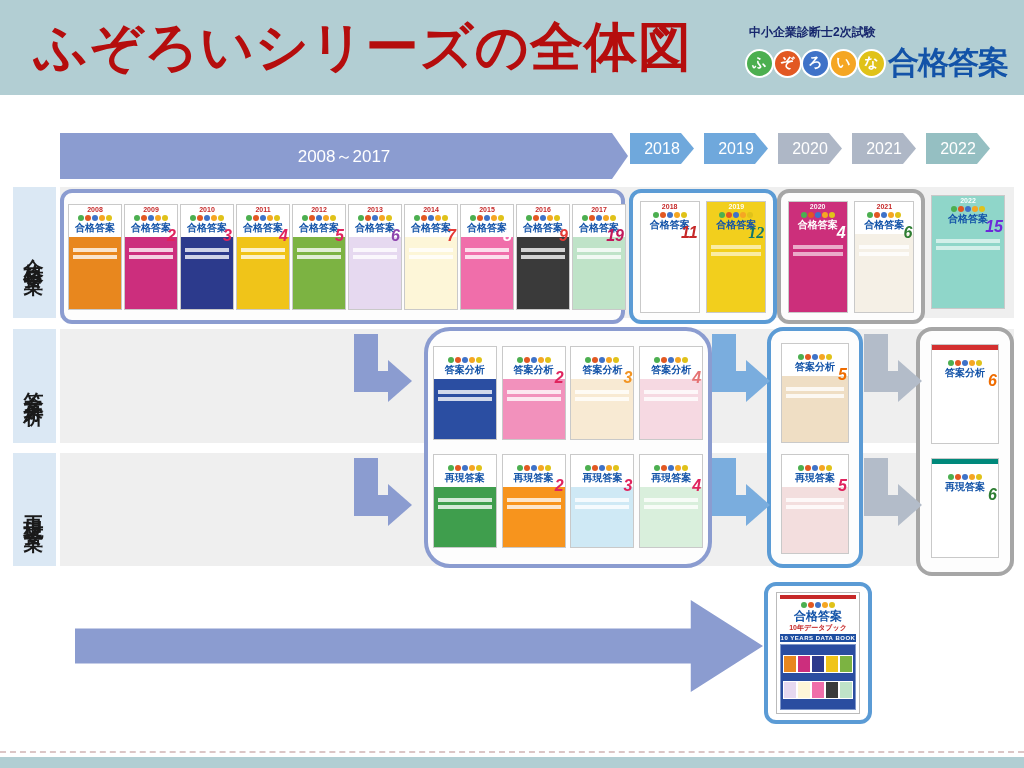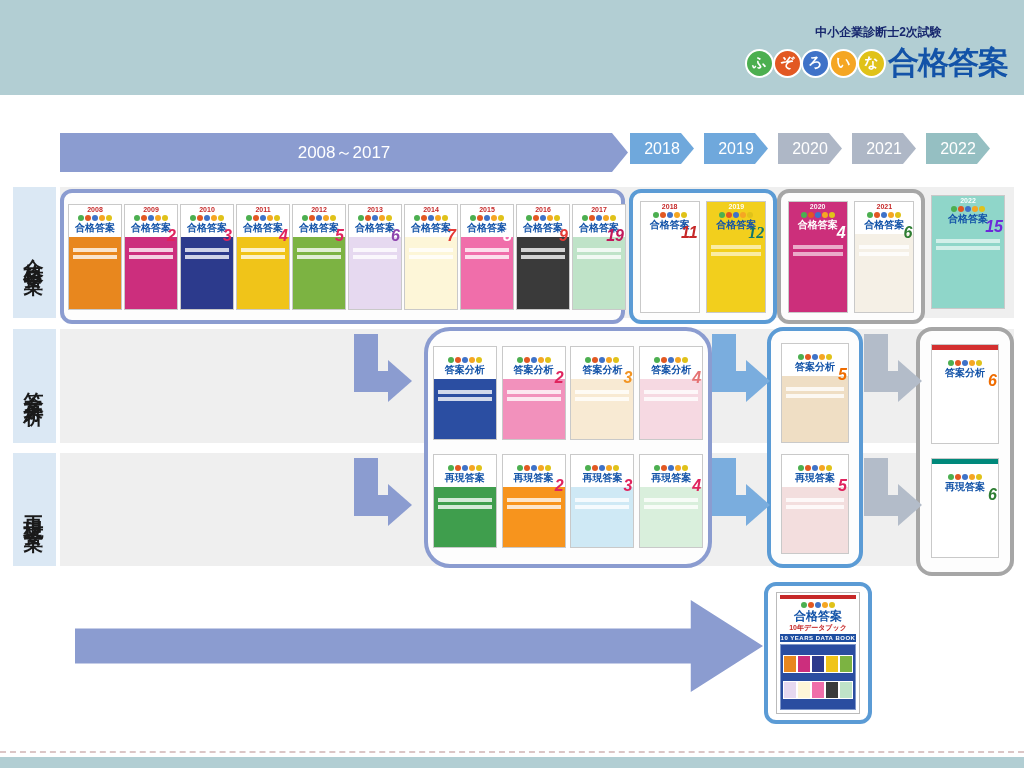--- a/index.html
+++ b/index.html
@@ -3,28 +3,28 @@
 <meta charset="utf-8">
 <style>
   html,body{margin:0;padding:0;}
   body{font-family:"Liberation Sans","DejaVu Sans",sans-serif;background:#fff;}
   .slide{position:relative;width:1024px;height:768px;overflow:hidden;background:#fff;}
 
   
   .header{position:absolute;left:0;top:0;width:1024px;height:95px;background:var(--teal-band);}
   .title{position:absolute;left:34px;top:12px;font-size:53px;font-weight:900;color:var(--title-red);letter-spacing:1px;white-space:nowrap;}
   .logo{position:absolute;right:16px;top:24px;text-align:left;}
-  .logo-line1{font-size:12px;font-weight:bold;color:#16266d;margin:0 0 1px 4px;text-align:center;}
+  .logo-line1{font-size:12px;font-weight:bold;color:#16266d;margin:0 0 1px 4px;}
   .logo-line2{display:flex;align-items:center;}
   .logo-char{display:inline-flex;width:25px;height:25px;border-radius:50%;border:2px solid #fff;color:#fff;
     font-weight:900;font-size:14px;align-items:center;justify-content:center;margin-right:-1px;}
   .logo-suffix{font-size:31px;font-weight:900;color:var(--logo-blue);margin-left:3px;letter-spacing:-1px;}
 
   
-  .tl-range{position:absolute;left:60px;top:133px;width:568px;height:39px;background:var(--peri);
+  .tl-range{position:absolute;left:60px;top:133px;width:568px;height:46px;background:var(--peri);
     clip-path:polygon(0 0,calc(100% - 16px) 0,100% 50%,calc(100% - 16px) 100%,0 100%);
     display:flex;align-items:center;justify-content:center;color:#fff;font-size:17px;}
   .tl-years{position:absolute;left:0;top:133px;width:1024px;height:31px;}
   .tl-year{position:absolute;top:0;width:64px;height:31px;display:flex;align-items:center;justify-content:center;
     color:#fff;font-size:16px;clip-path:polygon(0 0,calc(100% - 13px) 0,100% 50%,calc(100% - 13px) 100%,0 100%);}
 
   
   .row-band{position:absolute;left:60px;width:954px;background:var(--row-bg);}
   .row-label{position:absolute;left:13px;width:43px;background:var(--label-bg);display:flex;align-items:center;justify-content:center;}
   .row-label span{writing-mode:vertical-rl;font-size:20px;font-weight:bold;color:#1a1a1a;letter-spacing:5px;}
@@ -83,20 +83,21 @@
 
   .dash-line{position:absolute;left:0;top:751px;width:1024px;border-top:2px dashed #dcc6c6;}
   .bottom-band{position:absolute;left:0;top:757px;width:1024px;height:11px;background:var(--teal-band);}
 </style>
 </head>
 <body>
 
 <div class="slide">
 
   <div class="header">
+    <div class="title">ふぞろいシリーズの全体図</div>
     <div class="logo">
       <div class="logo-line1">中小企業診断士2次試験</div>
       <div class="logo-line2">
         <span style="display:flex;">
             <span class="logo-char" style="background: rgb(76, 175, 80);">ふ</span>
             <span class="logo-char" style="background: rgb(226, 88, 34);">ぞ</span>
             <span class="logo-char" style="background: rgb(63, 114, 200);">ろ</span>
             <span class="logo-char" style="background: rgb(245, 166, 35);">い</span>
             <span class="logo-char" style="background: rgb(224, 194, 25);">な</span>
           </span>

